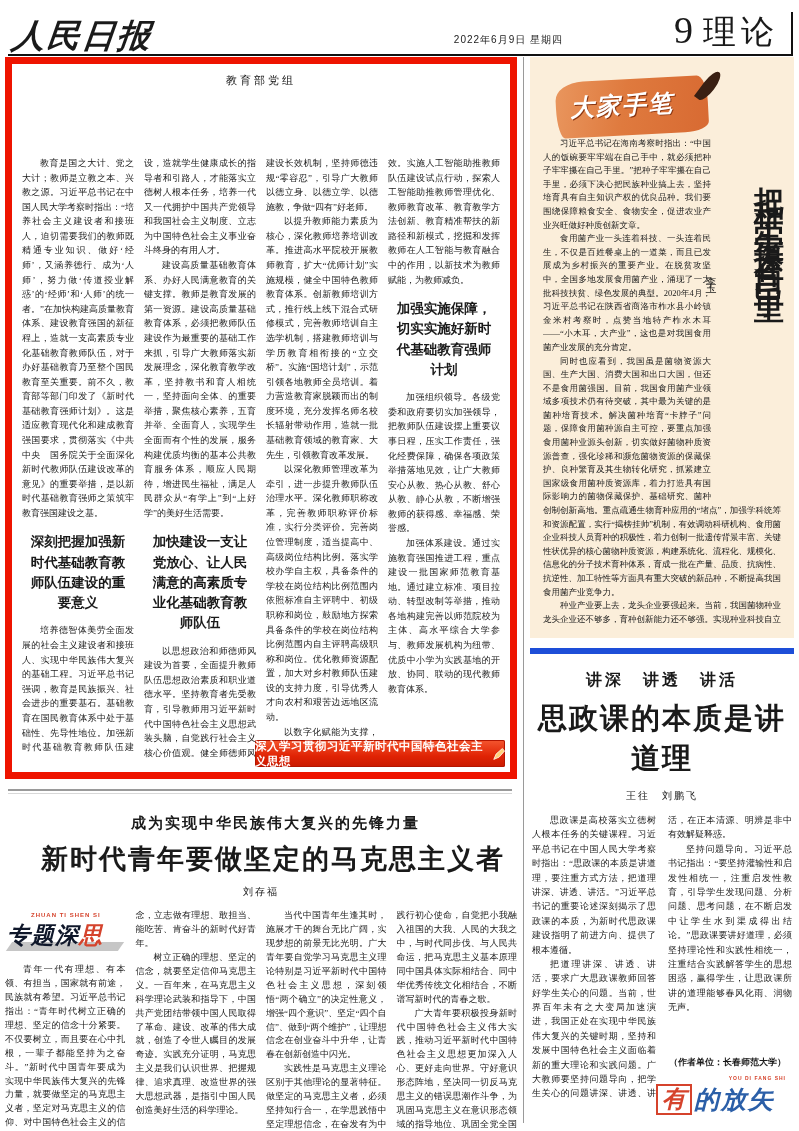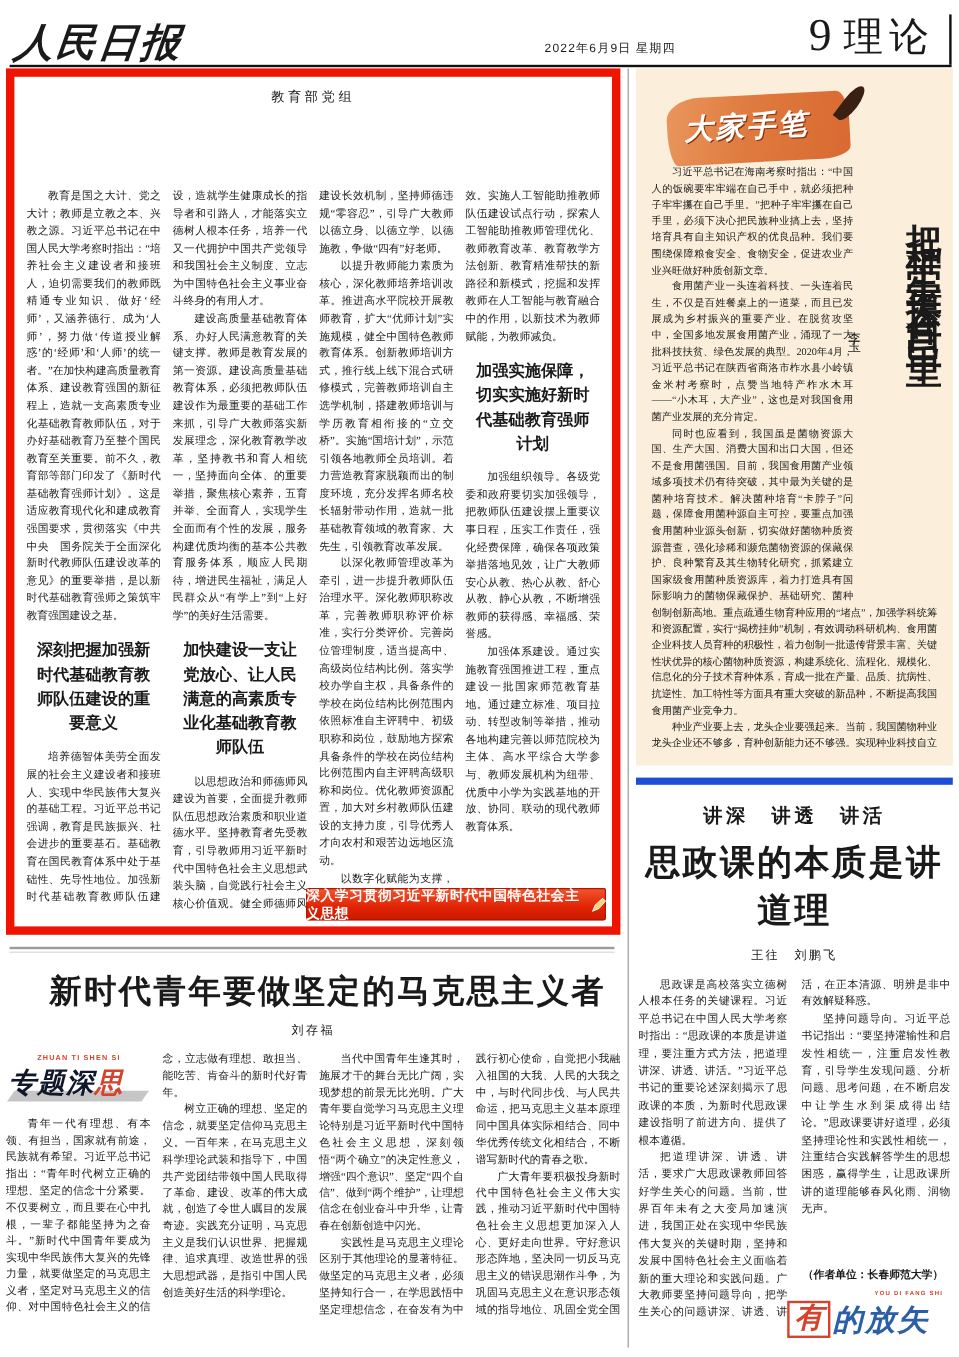--- a/index.html
+++ b/index.html
@@ -113,20 +113,21 @@
     <svg width="14" height="14" viewBox="0 0 16 16" aria-hidden="true">
       <polygon points="1,15 4,8 12,1 15,4 8,12" fill="#ffd27a" stroke="#fff" stroke-width="1"></polygon>
     </svg>
   </div>
 </div>
 
 <div class="h-div"></div>
 <div class="v-div"></div>
 
 <div class="youth">
+  <div class="youth-kicker">成为实现中华民族伟大复兴的先锋力量</div>
   <h2 class="youth-headline">新时代青年要做坚定的马克思主义者</h2>
   <div class="youth-author">刘存福</div>
   <div class="youth-cols">
     <div class="zts-logo">
       <div class="zts-caption">ZHUAN TI SHEN SI</div>
       <div class="zts-swoosh"></div>
       <div class="zts-text">
         <span class="zts-main">专题深</span><span class="zts-accent">思</span>
       </div>
     </div>

